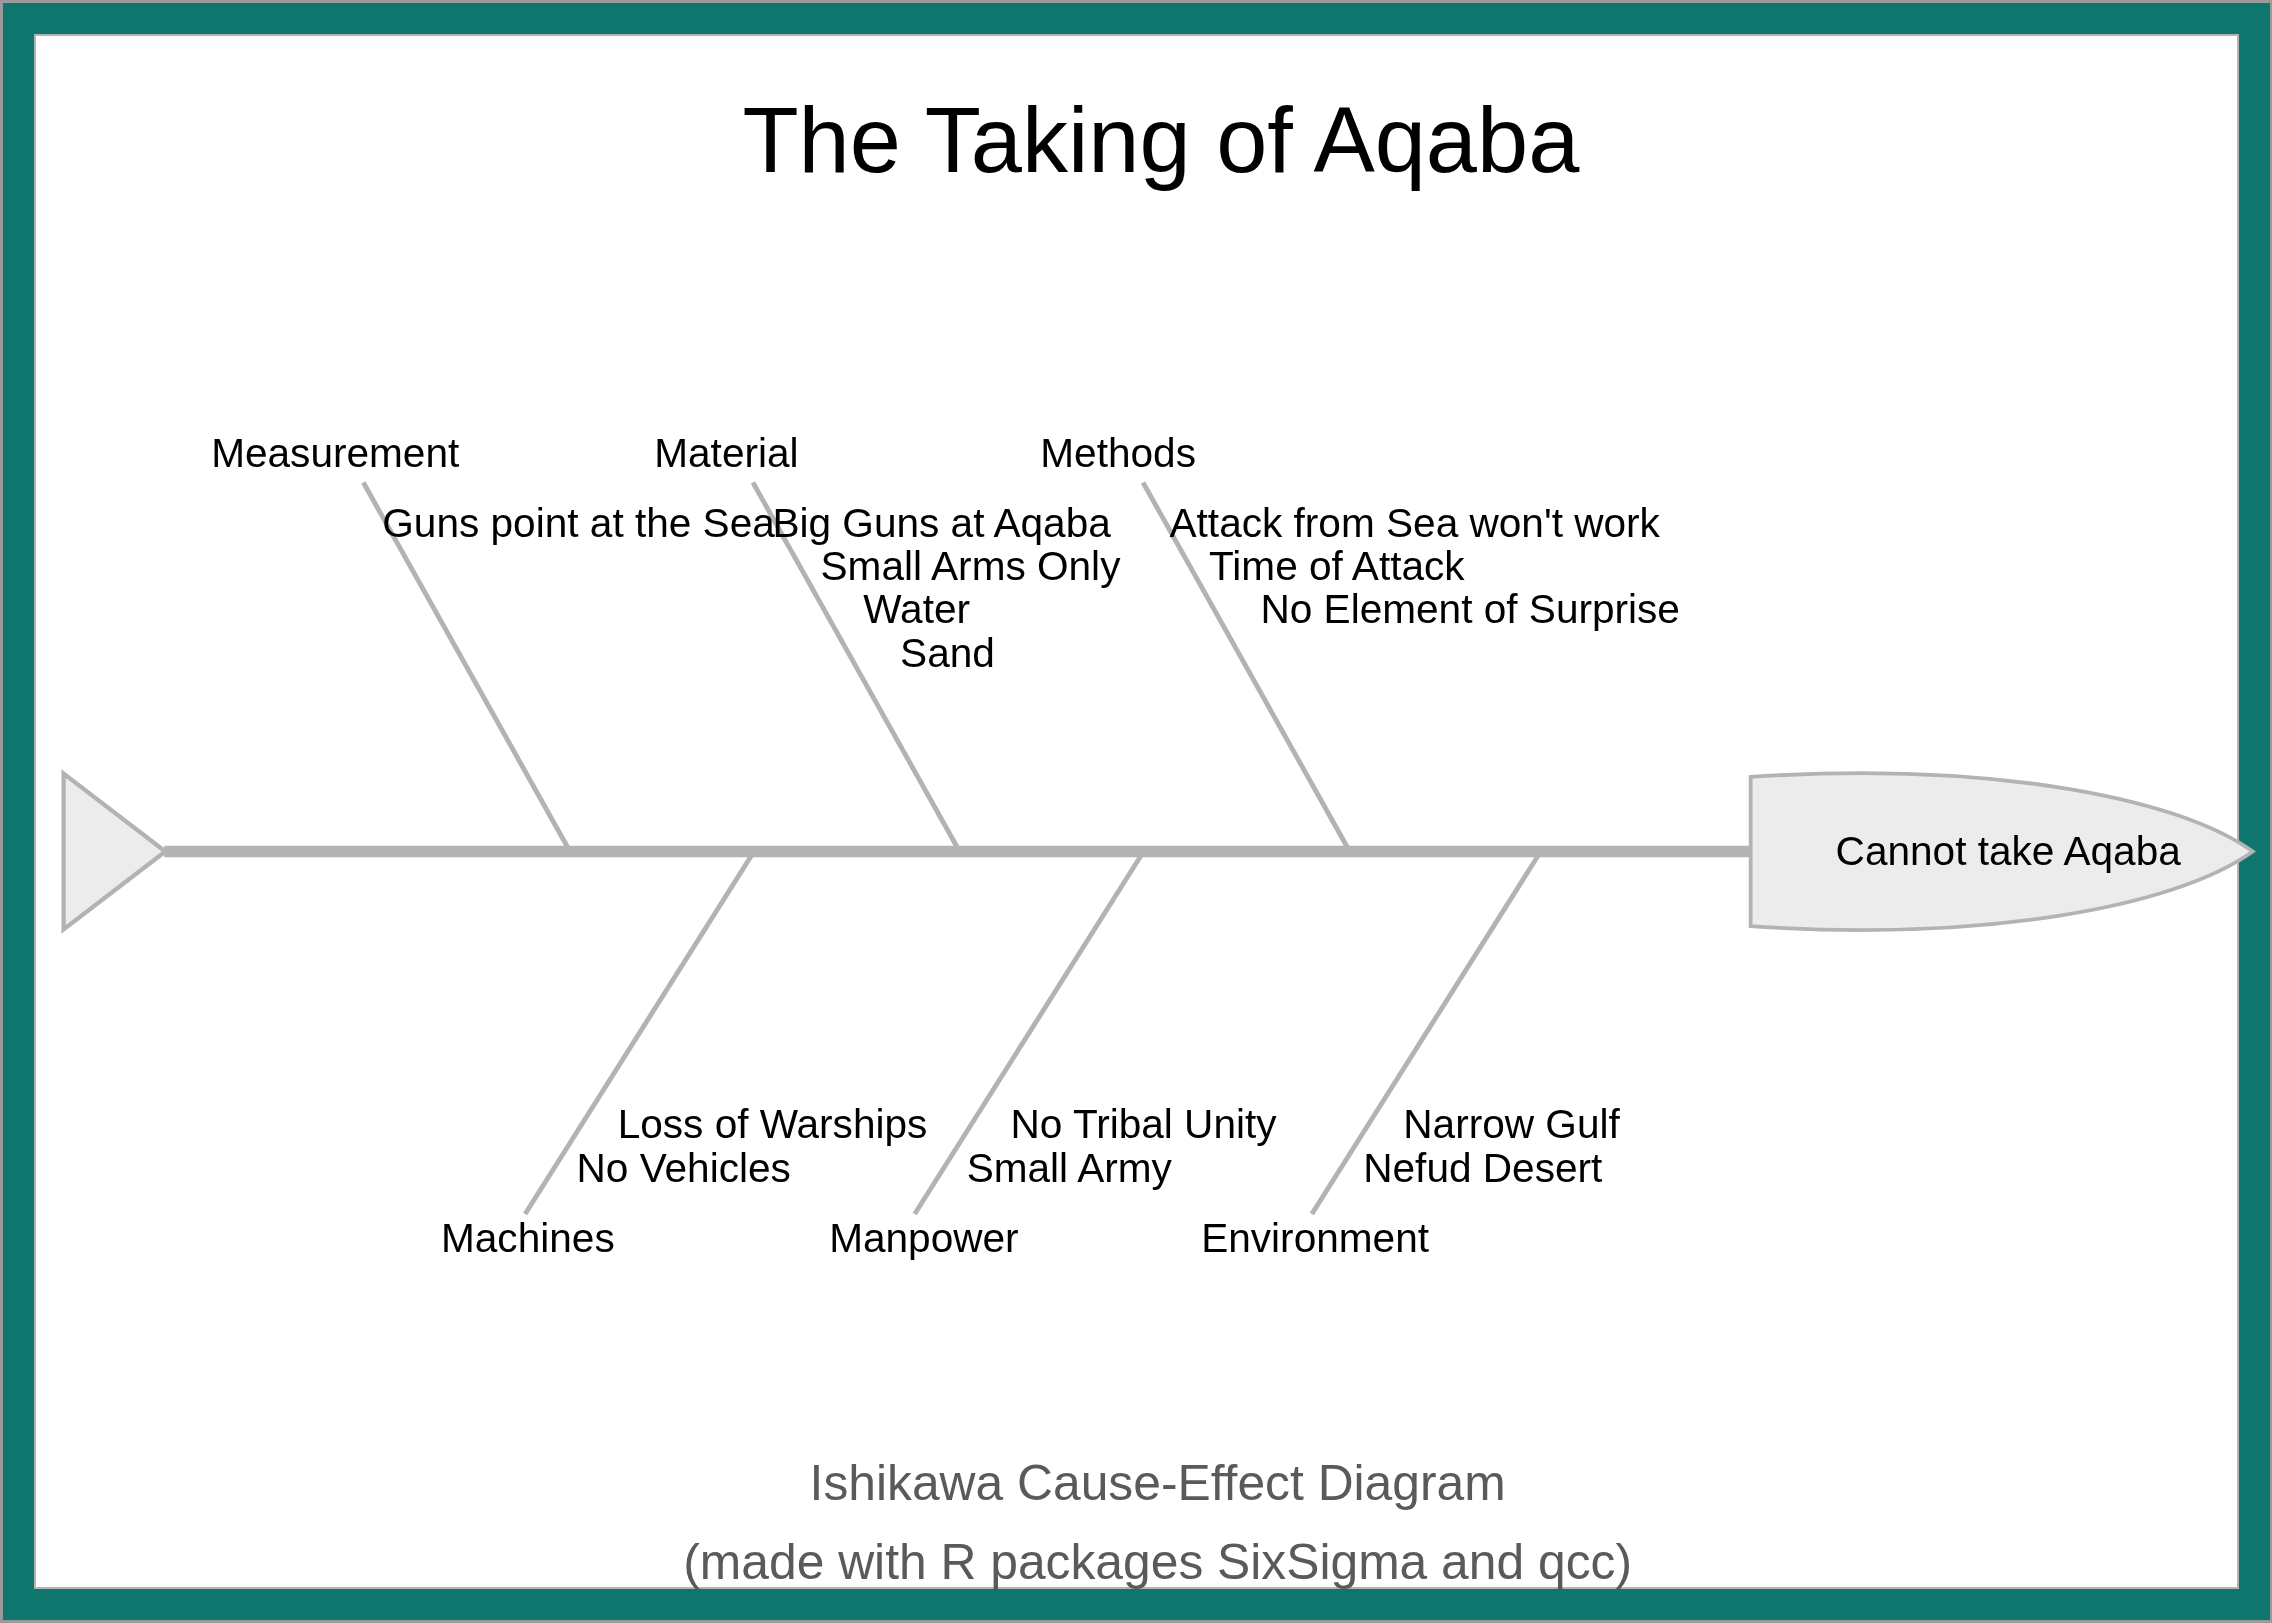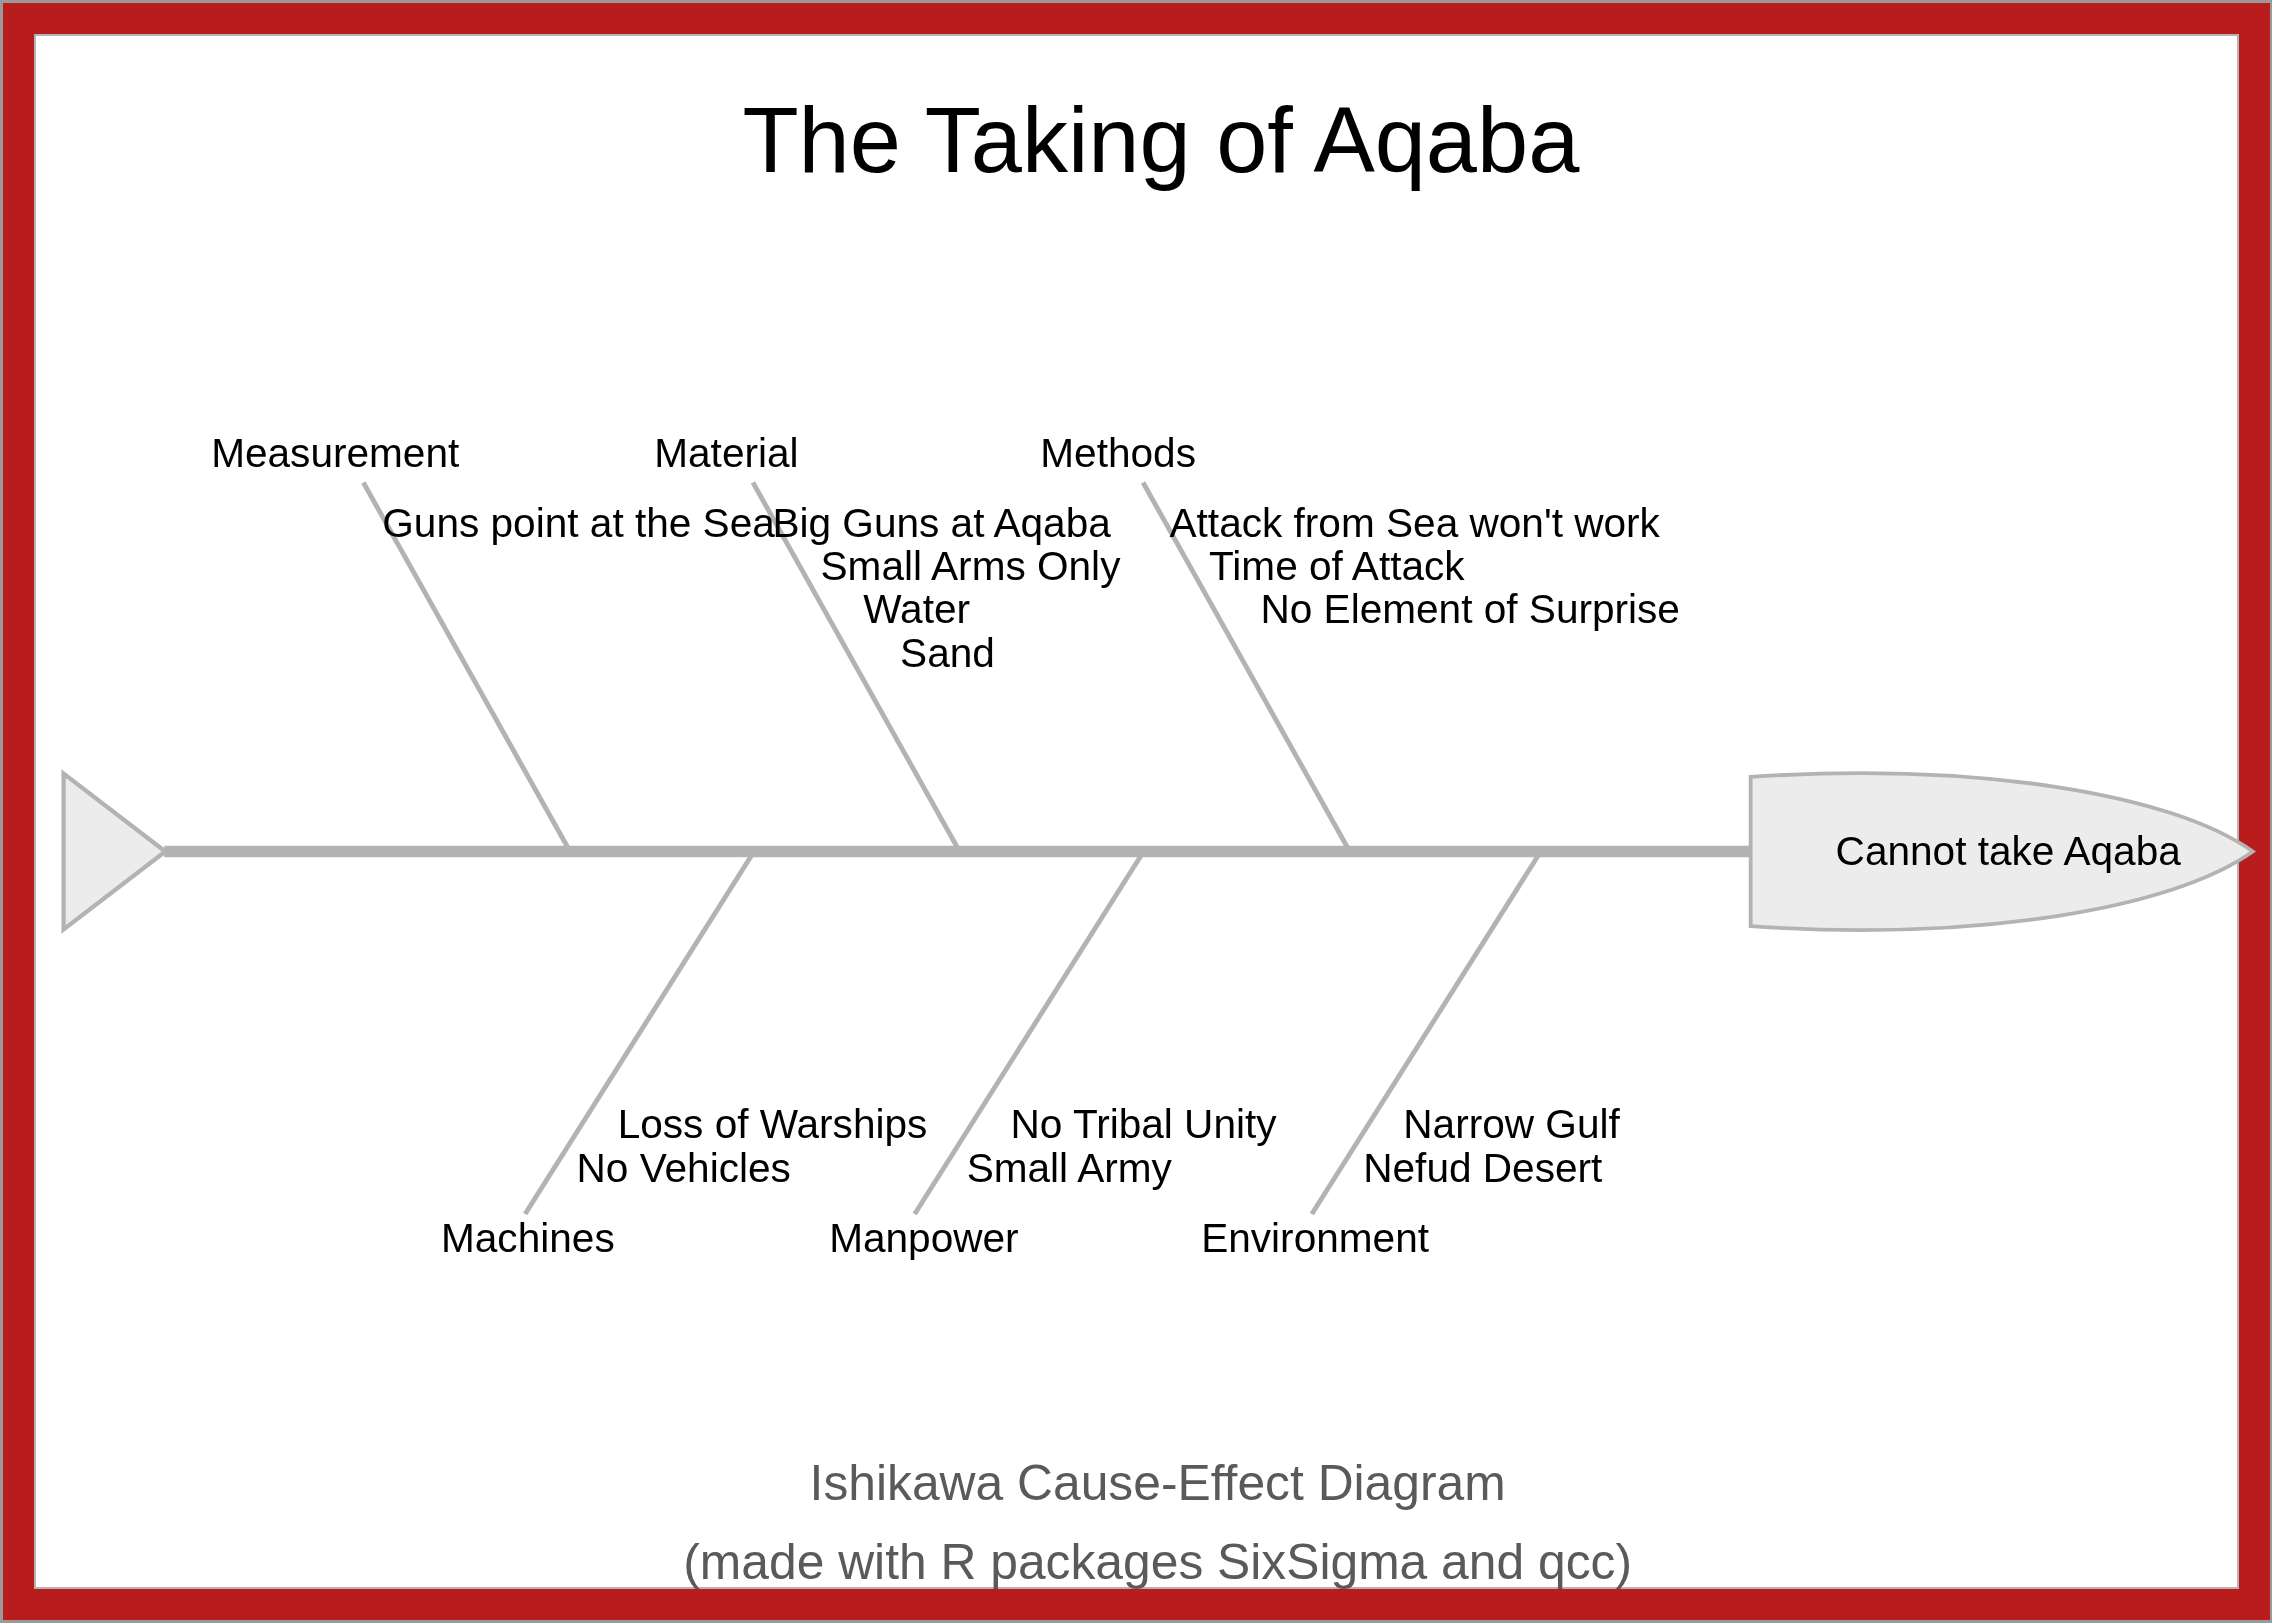--- a/index.html
+++ b/index.html
@@ -4,21 +4,21 @@
 <style>
   * { margin: 0; padding: 0; }
   html, body { width: 2273px; height: 1623px; }
   body { font-family: "Liberation Sans", sans-serif; background: #ffffff; }
 
   .page {
     position: relative;
     width: 2273px;
     height: 1623px;
     box-sizing: border-box;
-    background: #b91c1c;
+    background: #0f766e;
     border: 3.2px solid #9a9a9a;
   }
   .canvas {
     position: absolute;
     left: 31px; top: 31px; right: 31px; bottom: 31px;
     background: #ffffff;
     border: 2.2px solid #b4b4b4;
   }
   svg.fishbone {
     position: absolute;

